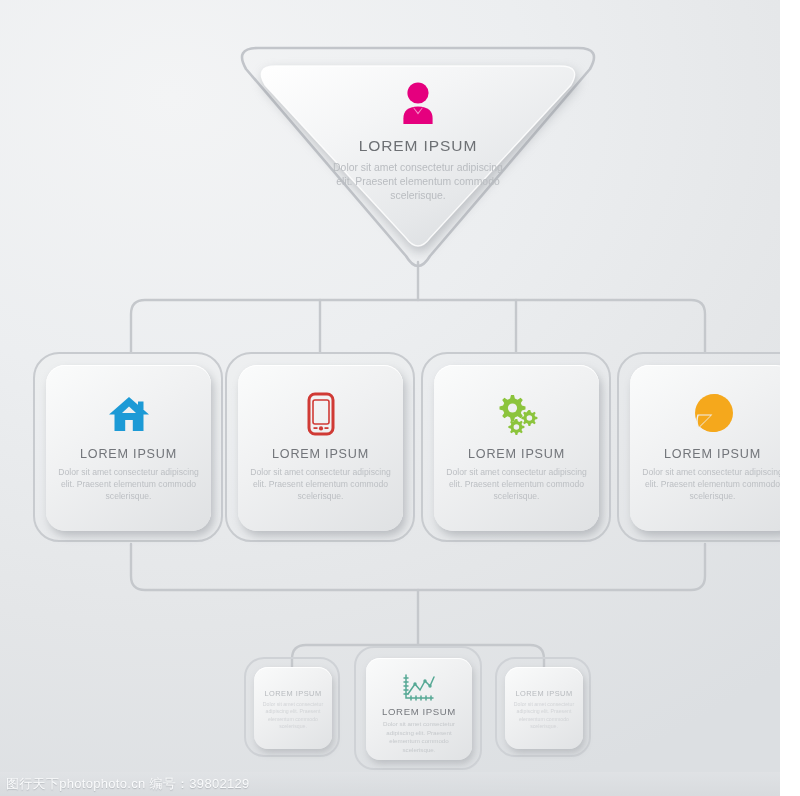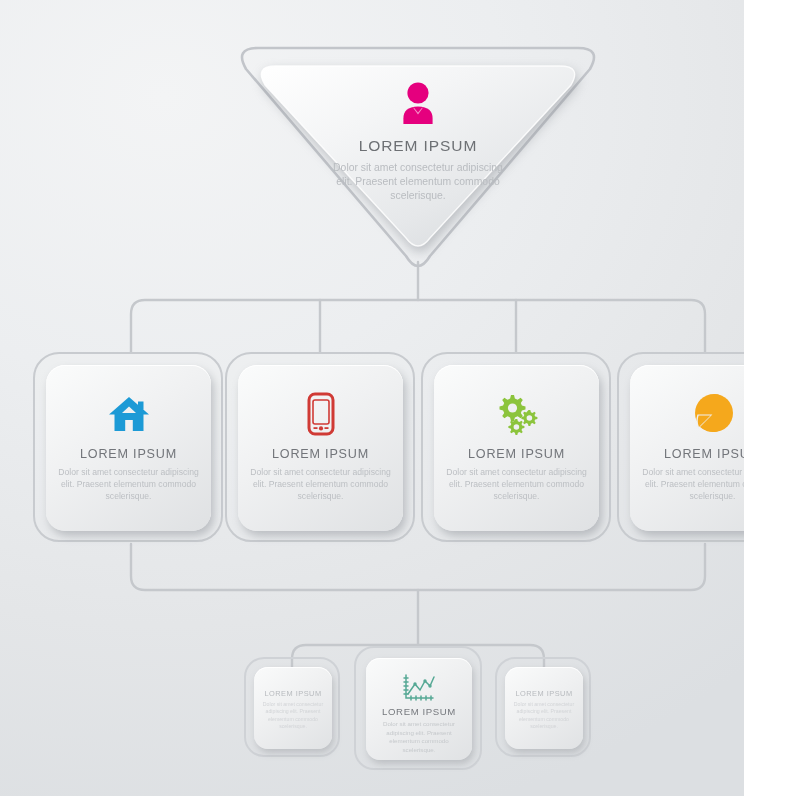--- a/index.html
+++ b/index.html
@@ -9,20 +9,21 @@
     background: #ffffff;
   }
   #stage {
     position: relative;
     width: 744px;
     height: 796px;
     overflow: hidden;
     font-family: "Liberation Sans", sans-serif;
     background:
       radial-gradient(ellipse 120% 95% at 22% 12%, #f3f4f5 0%, #eceef0 38%, #e4e6e8 70%, #dcdfe2 100%);
+    padding-left: 36px;
   }
   
   #connectors {
     position: absolute;
     left: 0; top: 0;
     width: 800px; height: 796px;
     pointer-events: none;
   }
 
   
@@ -358,14 +359,17 @@
     </div>
 
     <div class="bot-frame bot-small-frame" style="left:495px;">
       <div class="bot-inner bot-small-inner">
         <div class="bot-small-title">LOREM IPSUM</div>
         <div class="bot-small-text">Dolor sit amet consectetur adipiscing elit. Praesent elementum commodo scelerisque.</div>
       </div>
     </div>
   </div>
 
+  <div class="watermark">
+    <span>图行天下photophoto.cn  编号：39802129</span>
+  </div>
 
 </div>
 
 </body></html>

